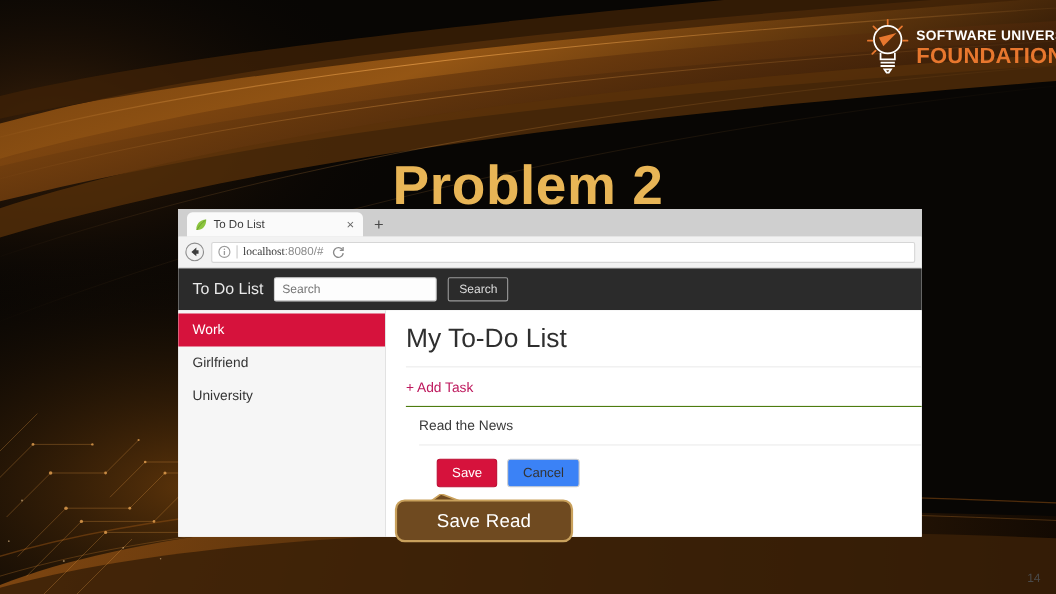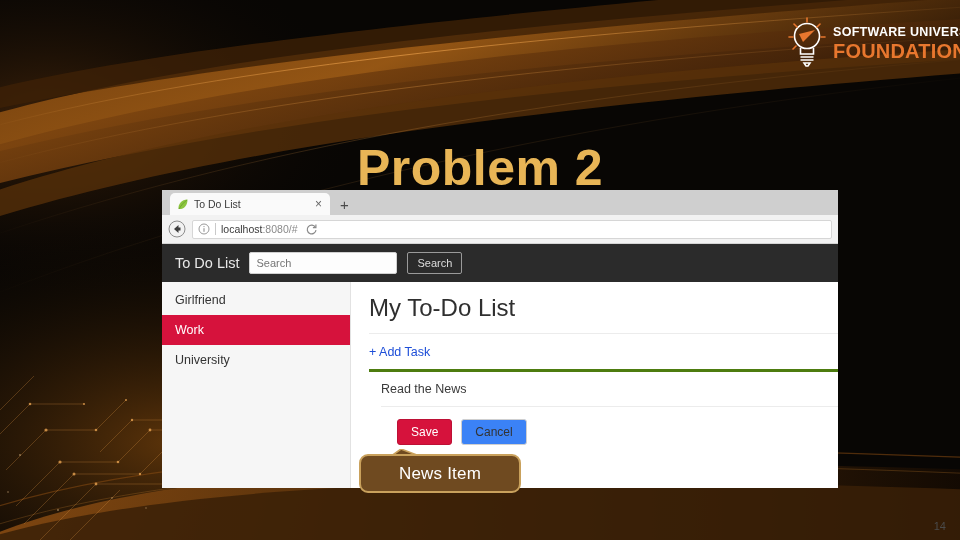--- a/index.html
+++ b/index.html
@@ -139,21 +139,21 @@
     box-sizing: border-box;
   }
   .info-icon { width: 12px; height: 12px; flex: 0 0 12px; }
   .url-sep { width: 1px; height: 12px; background: #c9c9c9; }
   .url-text {
     font-size: 10.5px;
     color: #8a8a8a;
     white-space: nowrap;
     font-family: "Liberation Sans", sans-serif;
   }
-  .url-text .host { color: #3a3a3a; }
+  .url-text .host { color: #3a3a3a; font-family: Liberation Serif, serif; }
   .reload-btn {
     width: 18px; height: 18px; flex: 0 0 18px;
     display: flex; align-items: center; justify-content: center;
     cursor: pointer;
   }
 
   
   .appnav {
     height: 38px;
     background: #2b2b2b;
@@ -223,23 +223,23 @@
     font-size: 24px;
     color: #2f2f2f;
     padding: 12px 17px 11px 0;
     font-family: "Liberation Sans", sans-serif;
     font-weight: normal;
     margin: 0;
     border-bottom: 1px solid #ececec;
   }
   .add-task {
     font-size: 12.5px;
-    color: #1d4ed8;
+    color: #be185d;
     padding: 11px 0 10px 0;
-    border-bottom: 3px solid #4d7c0f;
+    border-bottom: 1px solid #4d7c0f;
     font-family: "Liberation Sans", sans-serif;
     cursor: pointer;
   }
   .task-row {
     font-size: 12.5px;
     color: #3a3a3a;
     padding: 10px 0 10px 0;
     border-bottom: 1px solid #ececec;
     font-family: "Liberation Sans", sans-serif;
     margin-left: 12px;
@@ -459,22 +459,22 @@
 
     <div class="appnav">
       <div class="brand">To Do List</div>
       <input class="search-input" type="text" placeholder="Search" style="">
       <button class="search-btn">Search</button>
     </div>
 
     <div class="appbody">
 
       <div class="sidebar">
+        <div class="side-item active">Work</div>
         <div class="side-item">Girlfriend</div>
-        <div class="side-item active">Work</div>
         <div class="side-item">University</div>
       </div>
 
       <div class="content">
         <h1 class="content-title">My To-Do List</h1>
         <div class="add-task">+ Add Task</div>
         <div class="task-row">Read the News</div>
         <div class="btn-row">
           <button class="btn-save">Save</button>
           <button class="btn-cancel">Cancel</button>
@@ -482,19 +482,19 @@
       </div>
 
     </div>
   </div>
 
   <div id="callout">
     <svg class="callout-tail" viewBox="0 0 50 14">
       <path d="M2,13 L20,0 L49,11 Z" fill="#6F4A20" stroke="#C9A15C" stroke-width="1.6" stroke-linejoin="round"></path>
     </svg>
     <div class="callout-box">
-      <span class="callout-text">News Item</span>
+      <span class="callout-text">Save Read</span>
     </div>
   </div>
 
   <div id="page-number">14</div>
 
 </div>
 
 </body></html>

